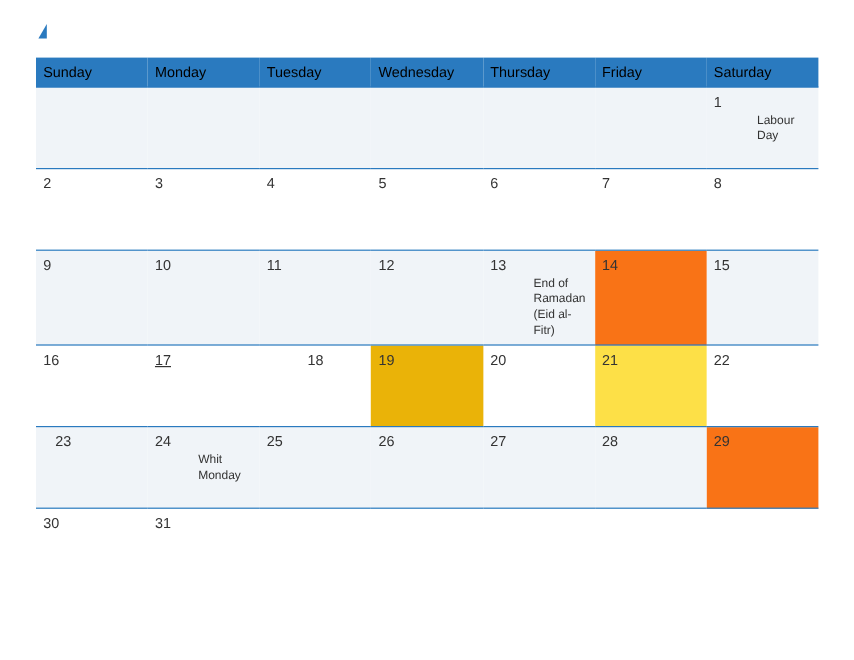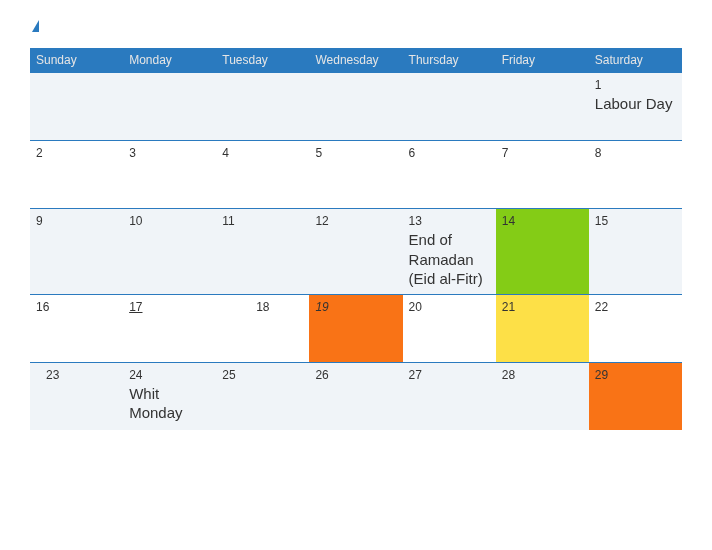--- a/index.html
+++ b/index.html
@@ -64,21 +64,21 @@
       text-align: right;
     }
     .calendar {
       width: 100%;
       border-collapse: collapse;
     }
     .calendar thead tr {
       background: #2a7abf;
     }
     .calendar thead th {
-      color: #e5e5e5;
+      color: #000000;
       font-size: 12px;
       font-weight: normal;
       padding: 5px 6px;
       text-align: left;
       border: none;
     }
     .calendar tbody tr {
       border-top: 1.5px solid #2a7abf;
     }
     .calendar tbody td {
@@ -96,24 +96,25 @@
     .calendar tbody tr:nth-child(even) td {
       background: #fff;
     }
     .day-num {
       font-size: 12px;
       font-weight: normal;
       display: block;
       margin-bottom: 2px;
     }
     .day-event {
-      font-size: 15px;
+      font-size: 10px;
       color: #333;
       display: block;
       line-height: 1.3;
+      margin-left: 36px;
     }
   </style>
 </head>
 <body>
 
 <div class="page">
   <div class="header">
     <div class="logo">
       <div class="logo-row">
         <span class="logo-general"></span>
@@ -183,38 +184,38 @@
           <td style="background: rgb(240, 244, 248);">
             <span class="day-num">11</span>
           </td>
           <td style="background: rgb(240, 244, 248);">
             <span class="day-num">12</span>
           </td>
           <td style="background: rgb(240, 244, 248);">
             <span class="day-num">13</span>
             <span class="day-event">End of Ramadan (Eid al-Fitr)</span>
           </td>
-          <td style="background: #84cc16;">
+          <td style="background: #f97316;">
             <span class="day-num">14</span>
           </td>
           <td style="background: rgb(240, 244, 248);">
             <span class="day-num">15</span>
           </td>
         </tr>
         <tr>
           <td style="background: rgb(255, 255, 255);">
             <span class="day-num">16</span>
           </td>
           <td style="background: rgb(255, 255, 255); text-decoration: underline;">
             <span class="day-num">17</span>
           </td>
           <td style="background: rgb(255, 255, 255); text-align: center;">
             <span class="day-num">18</span>
           </td>
-          <td style="background: #f97316; font-style: italic;">
+          <td style="background: #eab308;">
             <span class="day-num">19</span>
           </td>
           <td style="background: rgb(255, 255, 255);">
             <span class="day-num">20</span>
           </td>
           <td style="background: #fde047; margin-left: 44px;">
             <span class="day-num">21</span>
           </td>
           <td style="background: rgb(255, 255, 255);">
             <span class="day-num">22</span>
@@ -236,16 +237,29 @@
           </td>
           <td style="background: rgb(240, 244, 248);">
             <span class="day-num">27</span>
           </td>
           <td style="background: rgb(240, 244, 248);">
             <span class="day-num">28</span>
           </td>
           <td style="background: #f97316;">
             <span class="day-num">29</span>
           </td>
+        </tr>
+        <tr>
+          <td style="background: rgb(255, 255, 255);">
+            <span class="day-num">30</span>
+          </td>
+          <td style="background: rgb(255, 255, 255);">
+            <span class="day-num">31</span>
+          </td>
+          <td style="background: rgb(255, 255, 255);"></td>
+          <td style="background: rgb(255, 255, 255);"></td>
+          <td style="background: rgb(255, 255, 255);"></td>
+          <td style="background: rgb(255, 255, 255);"></td>
+          <td style="background: rgb(255, 255, 255);"></td>
         </tr>
       </tbody>
   </table>
 </div>
 
 </body></html>

